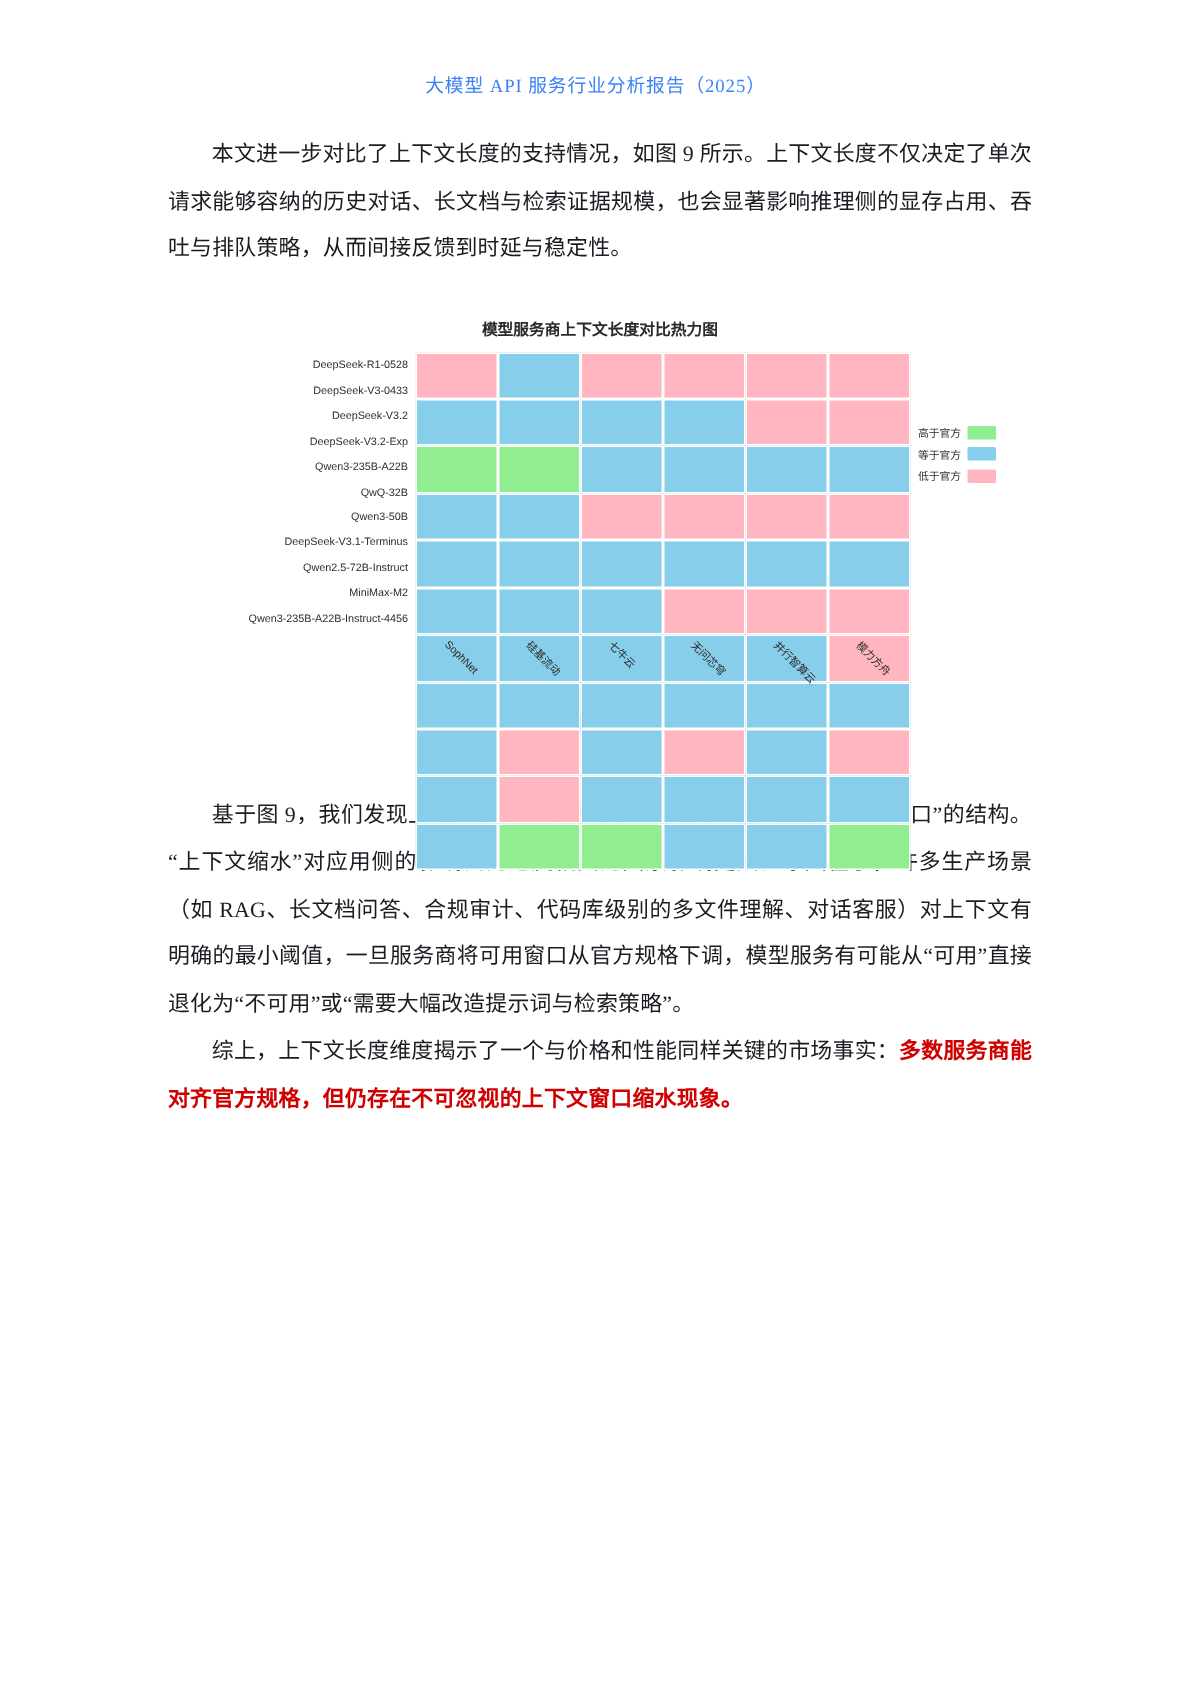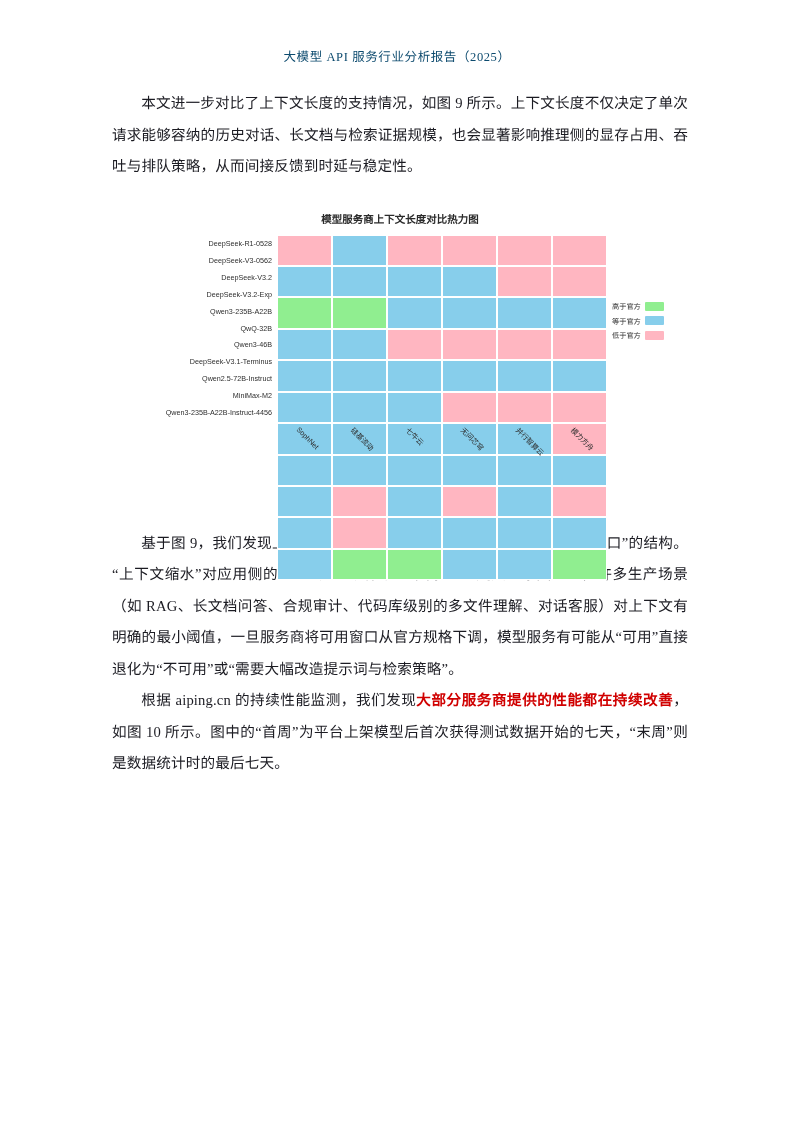--- a/index.html
+++ b/index.html
@@ -21,21 +21,21 @@
     box-sizing: border-box;
   }
   .running-head {
     position: absolute;
     top: 46px;
     left: 0;
     width: 794px;
     text-align: center;
     font-size: 12.5px;
     letter-spacing: 0.6px;
-    color: #0c4a6e;
+    color: #3b82f6;
     font-family: "Liberation Serif", "DejaVu Serif", serif;
   }
   .content {
     position: absolute;
     left: 112px;
     top: 88px;
     width: 576px;
   }
   p.body-par {
     margin: 0 0 0 0;
@@ -124,21 +124,21 @@
     font-size: 7.2px;
     font-family: "Liberation Sans", "DejaVu Sans", sans-serif;
     color: #2d2d2d;
     transform-origin: left top;
     transform: rotate(45deg);
     white-space: nowrap;
   }
   .legend {
     position: absolute;
     left: 500px;
-    top: 92px;
+    top: 74px;
     font-family: "Liberation Sans", "DejaVu Sans", sans-serif;
   }
   .legend-row {
     display: flex;
     align-items: center;
     margin-bottom: 3.5px;
     height: 11px;
   }
   .legend-label {
     font-size: 7.2px;
@@ -276,26 +276,26 @@
               <div class="hm-cell" style="background: rgb(135, 206, 235);"></div>
               <div class="hm-cell" style="background: rgb(144, 238, 144);"></div>
               <div class="hm-cell" style="background: rgb(144, 238, 144);"></div>
               <div class="hm-cell" style="background: rgb(135, 206, 235);"></div>
               <div class="hm-cell" style="background: rgb(135, 206, 235);"></div>
               <div class="hm-cell" style="background: rgb(144, 238, 144);"></div>
             </div>
           </div>
         <div class="rowlab-holder" id="rowlab-holder">
             <div style="top: 8.45455px; text-align: center;">DeepSeek-R1-0528</div>
-            <div style="top: 25.3636px;">DeepSeek-V3-0562</div>
+            <div style="top: 25.3636px;">DeepSeek-V3-0433</div>
             <div style="top: 42.2727px;">DeepSeek-V3.2</div>
             <div style="top: 59.1818px;">DeepSeek-V3.2-Exp</div>
             <div style="top: 76.0909px;">Qwen3-235B-A22B</div>
             <div style="top: 93px;">QwQ-32B</div>
-            <div style="top: 109.909px;">Qwen3-46B</div>
+            <div style="top: 109.909px;">Qwen3-50B</div>
             <div style="top: 126.818px;">DeepSeek-V3.1-Terminus</div>
             <div style="top: 143.727px;">Qwen2.5-72B-Instruct</div>
             <div style="top: 160.636px; text-align: center;">MiniMax-M2</div>
             <div style="top: 177.545px;">Qwen3-235B-A22B-Instruct-4456</div>
           </div>
         <div class="collab-holder" id="collab-holder">
             <div style="left: 23.5px;">SophNet</div>
             <div style="left: 78.5px;">硅基流动</div>
             <div style="left: 133.5px;">七牛云</div>
             <div style="left: 188.5px;">无问芯穹</div>
@@ -319,18 +319,18 @@
           </div>
       </div>
 
       <div class="fig-caption">图 9：服务商的上下文长度差异</div>
     </div>
 
     <div class="gap-after-fig"></div>
 
     <p class="body-par">基于图 9，我们发现上下文长度在供给侧呈现“高度一致但仍存在显著缺口”的结构。“上下文缩水”对应用侧的影响会比速度相关的因素影响更大。原因在于，许多生产场景（如 RAG、长文档问答、合规审计、代码库级别的多文件理解、对话客服）对上下文有明确的最小阈值，一旦服务商将可用窗口从官方规格下调，模型服务有可能从“可用”直接退化为“不可用”或“需要大幅改造提示词与检索策略”。</p>
 
-
-    <p class="body-par"><span>根据 aiping.cn 的持续性能监测，我们发现</span><span class="em-red">大部分服务商提供的性能都在持续改善</span><span>，如图 10 所示。图中的“首周”为平台上架模型后首次获得测试数据开始的七天，“末周”则是数据统计时的最后七天。</span></p>
+    <p class="body-par"><span>综上，上下文长度维度揭示了一个与价格和性能同样关键的市场事实：</span><span class="em-red">多数服务商能对齐官方规格，但仍存在不可忽视的上下文窗口缩水现象。</span></p>
+
 
   </div>
 
 </div>
 
 </body></html>

